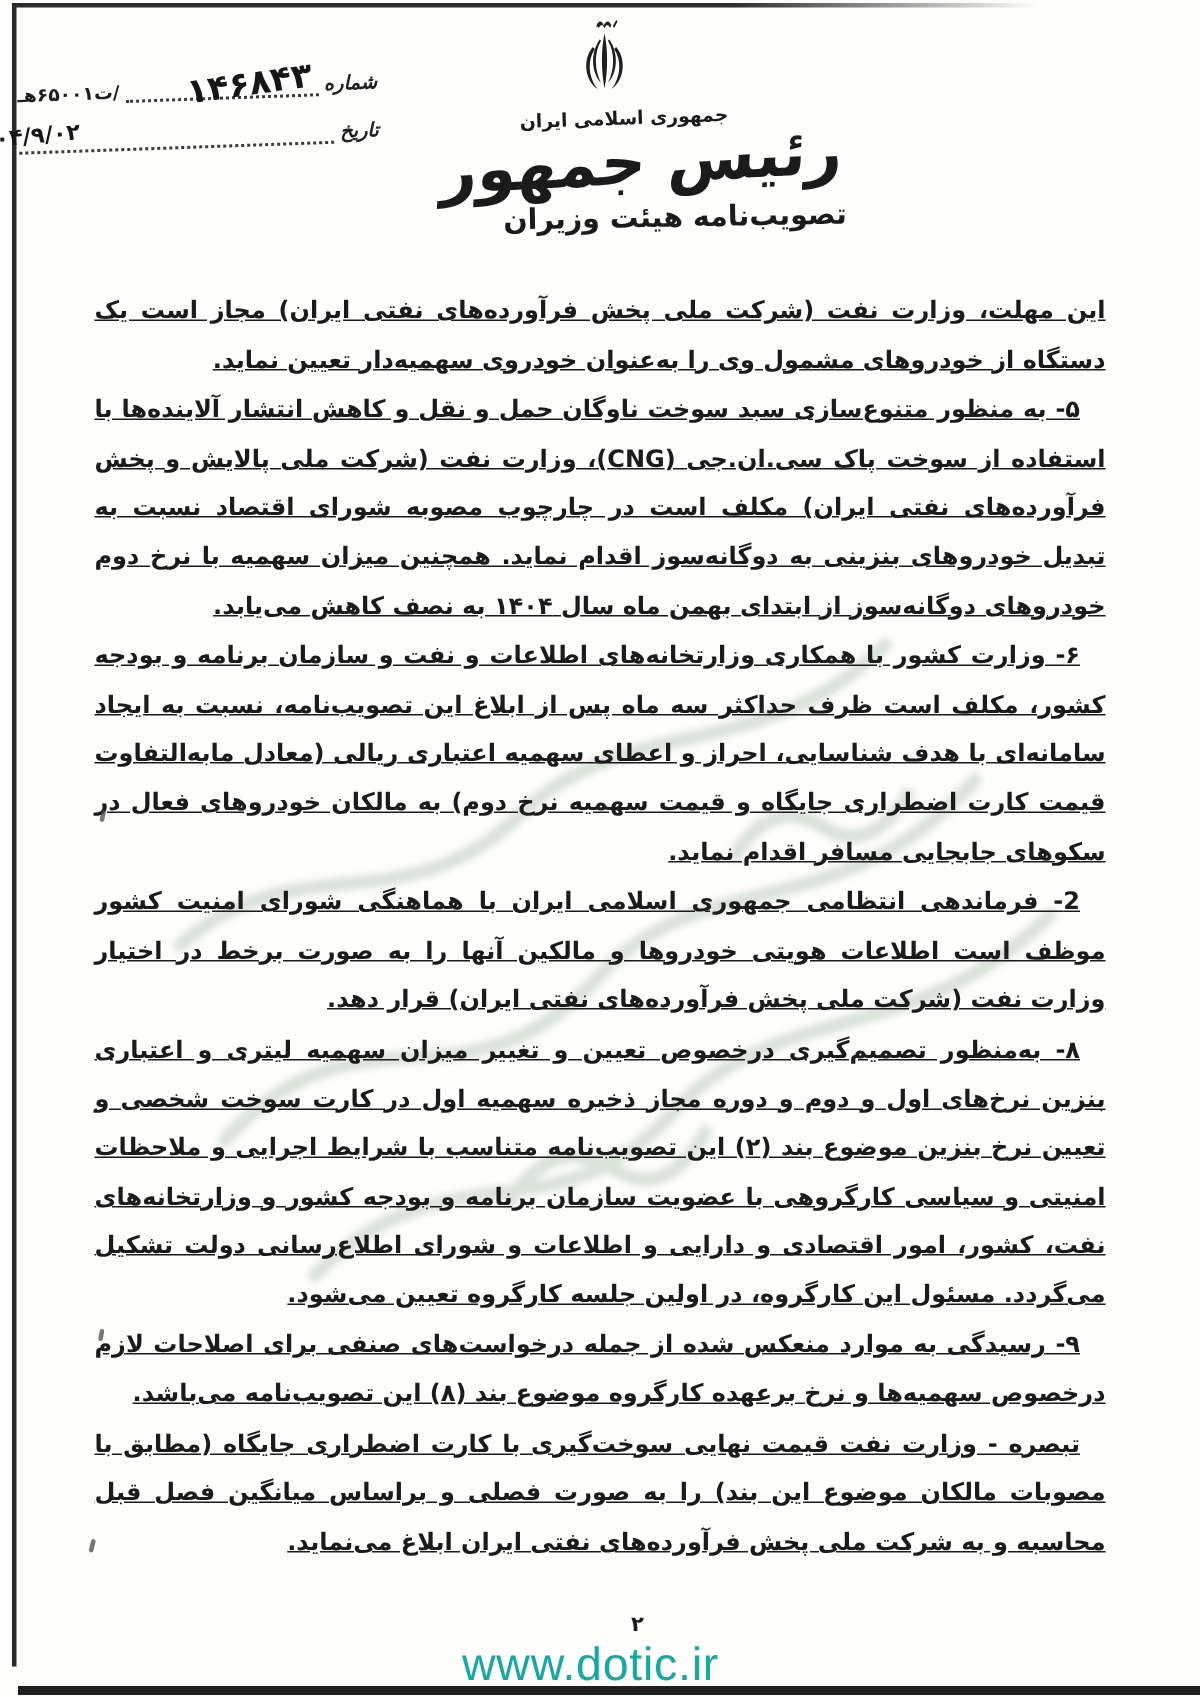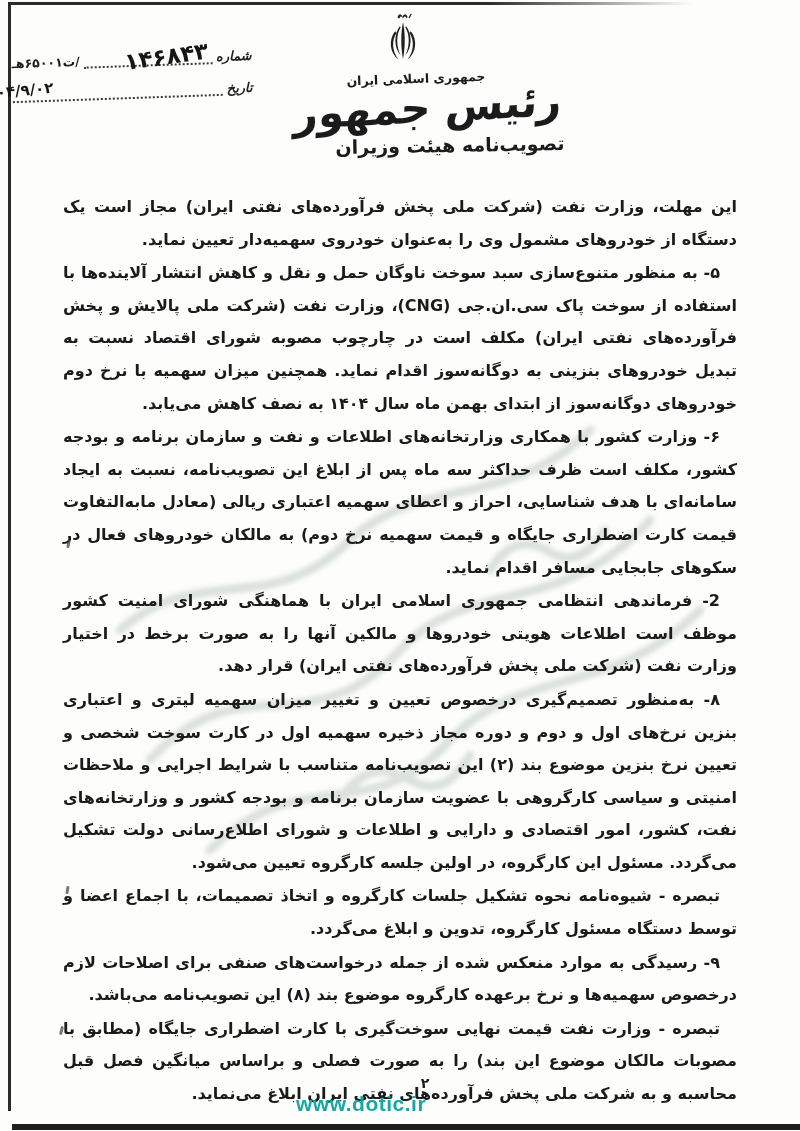--- a/index.html
+++ b/index.html
@@ -35,28 +35,28 @@
   .center-head{position:absolute;left:280px;top:12px;width:280px;text-align:center;direction:rtl;}
   .emblem{display:block;margin:0 auto;transform:translateX(-17px);}
   .country{font-size:12.5px;font-weight:bold;margin-top:1px;transform:translateX(-4px) rotate(-2deg);}
   .office{font-size:42px;font-weight:bold;line-height:1.15;margin-top:-2px;
     transform:translateX(8px) rotate(-3deg) skewX(-6deg);}
   .doctype{font-size:19px;font-weight:bold;margin-top:2px;transform:translateX(30px) rotate(-1deg);}
 
   
   .body-text{position:absolute;left:63px;right:63px;top:191px;direction:rtl;
     text-align:justify;font-size:16px;font-weight:bold;line-height:32.6px;color:#1b1b1b;}
-  .para{margin:0 0 1px 0;}
+  .para{margin:0 0 1px 0;text-decoration:underline;}
   .para.indent{text-indent:17px;}
 
   
   .page-number{position:absolute;left:50px;right:0;top:1075px;text-align:center;
     font-size:14px;font-weight:bold;}
-  .site-watermark{position:absolute;left:296px;top:1092px;
-    font-family:"Liberation Sans",sans-serif;font-size:21px;letter-spacing:.5px;font-weight:bold;}
+  .site-watermark{position:absolute;left:308px;top:1092px;
+    font-family:"Liberation Sans",sans-serif;font-size:31px;letter-spacing:.5px;}
 
   
   .speck{position:absolute;width:3px;height:8px;background:#4a4a4a;border-radius:2px;opacity:.75;}
   .speck.s1{left:67px;top:540px;transform:rotate(12deg);}
   .speck.s2{left:66px;top:886px;transform:rotate(10deg);}
   .speck.s3{left:60px;top:1026px;transform:rotate(14deg);height:9px;}
 </style>
 </head>
 <body>
 
@@ -106,21 +106,20 @@
     <div class="office">رئیس جمهور</div>
     <div class="doctype">تصویب‌نامه هیئت وزیران</div>
   </div>
 
   <div class="body-text">
       <p class="para">این مهلت، وزارت نفت (شرکت ملی پخش فرآورده‌های نفتی ایران) مجاز است یک دستگاه از خودروهای مشمول وی را به‌عنوان خودروی سهمیه‌دار تعیین نماید.</p>
       <p class="para indent">۵- به منظور متنوع‌سازی سبد سوخت ناوگان حمل و نقل و کاهش انتشار آلاینده‌ها با استفاده از سوخت پاک سی.ان.جی (CNG)، وزارت نفت (شرکت ملی پالایش و پخش فرآورده‌های نفتی ایران) مکلف است در چارچوب مصوبه شورای اقتصاد نسبت به تبدیل خودروهای بنزینی به دوگانه‌سوز اقدام نماید. همچنین میزان سهمیه با نرخ دوم خودروهای دوگانه‌سوز از ابتدای بهمن ماه سال ۱۴۰۴ به نصف کاهش می‌یابد.</p>
       <p class="para indent">۶- وزارت کشور با همکاری وزارتخانه‌های اطلاعات و نفت و سازمان برنامه و بودجه کشور، مکلف است ظرف حداکثر سه ماه پس از ابلاغ این تصویب‌نامه، نسبت به ایجاد سامانه‌ای با هدف شناسایی، احراز و اعطای سهمیه اعتباری ریالی (معادل مابه‌التفاوت قیمت کارت اضطراری جایگاه و قیمت سهمیه نرخ دوم) به مالکان خودروهای فعال در سکوهای جابجایی مسافر اقدام نماید.</p>
       <p class="para indent">2- فرماندهی انتظامی جمهوری اسلامی ایران با هماهنگی شورای امنیت کشور موظف است اطلاعات هویتی خودروها و مالکین آنها را به صورت برخط در اختیار وزارت نفت (شرکت ملی پخش فرآورده‌های نفتی ایران) قرار دهد.</p>
       <p class="para indent">۸- به‌منظور تصمیم‌گیری درخصوص تعیین و تغییر میزان سهمیه لیتری و اعتباری بنزین نرخ‌های اول و دوم و دوره مجاز ذخیره سهمیه اول در کارت سوخت شخصی و تعیین نرخ بنزین موضوع بند (۲) این تصویب‌نامه متناسب با شرایط اجرایی و ملاحظات امنیتی و سیاسی کارگروهی با عضویت سازمان برنامه و بودجه کشور و وزارتخانه‌های نفت، کشور، امور اقتصادی و دارایی و اطلاعات و شورای اطلاع‌رسانی دولت تشکیل می‌گردد. مسئول این کارگروه، در اولین جلسه کارگروه تعیین می‌شود.</p>
-      <p class="para indent">تبصره - شیوه‌نامه نحوه تشکیل جلسات کارگروه و اتخاذ تصمیمات، با اجماع اعضا و توسط دستگاه مسئول کارگروه، تدوین و ابلاغ می‌گردد.</p>
       <p class="para indent">۹- رسیدگی به موارد منعکس شده از جمله درخواست‌های صنفی برای اصلاحات لازم درخصوص سهمیه‌ها و نرخ برعهده کارگروه موضوع بند (۸) این تصویب‌نامه می‌باشد.</p>
       <p class="para indent">تبصره - وزارت نفت قیمت نهایی سوخت‌گیری با کارت اضطراری جایگاه (مطابق با مصوبات مالکان موضوع این بند) را به صورت فصلی و براساس میانگین فصل قبل محاسبه و به شرکت ملی پخش فرآورده‌های نفتی ایران ابلاغ می‌نماید.</p>
     </div>
 
   <span class="speck s1"></span>
   <span class="speck s2"></span>
   <span class="speck s3"></span>
 
   <div class="page-number">۲</div>
   <div class="site-watermark" style="color: rgb(23, 168, 161);">www.dotic.ir</div>

